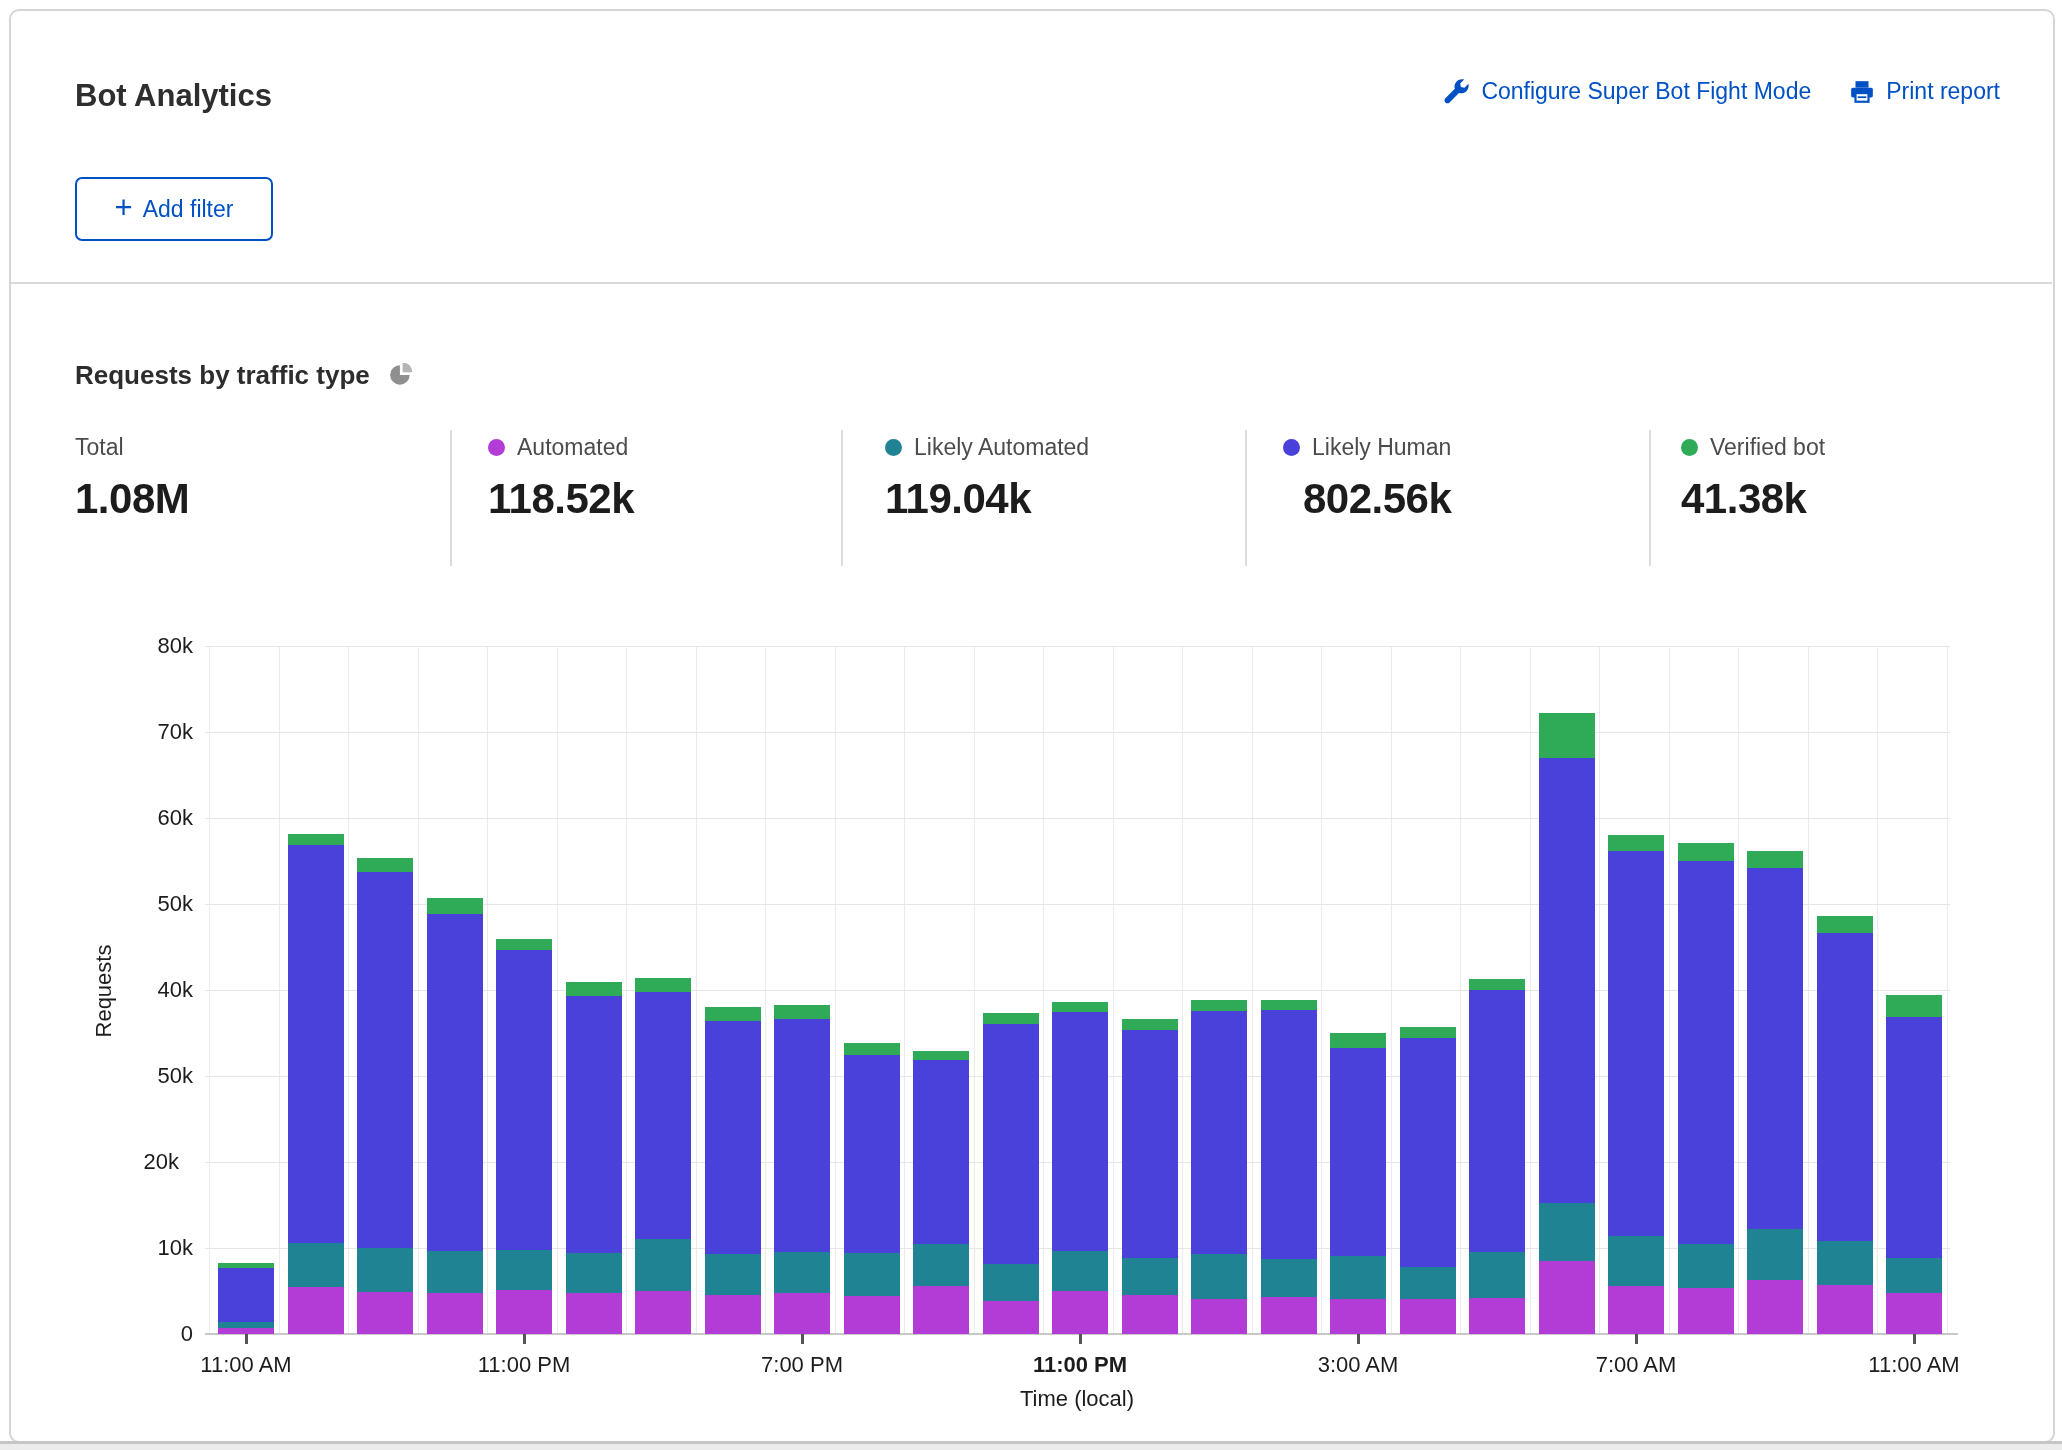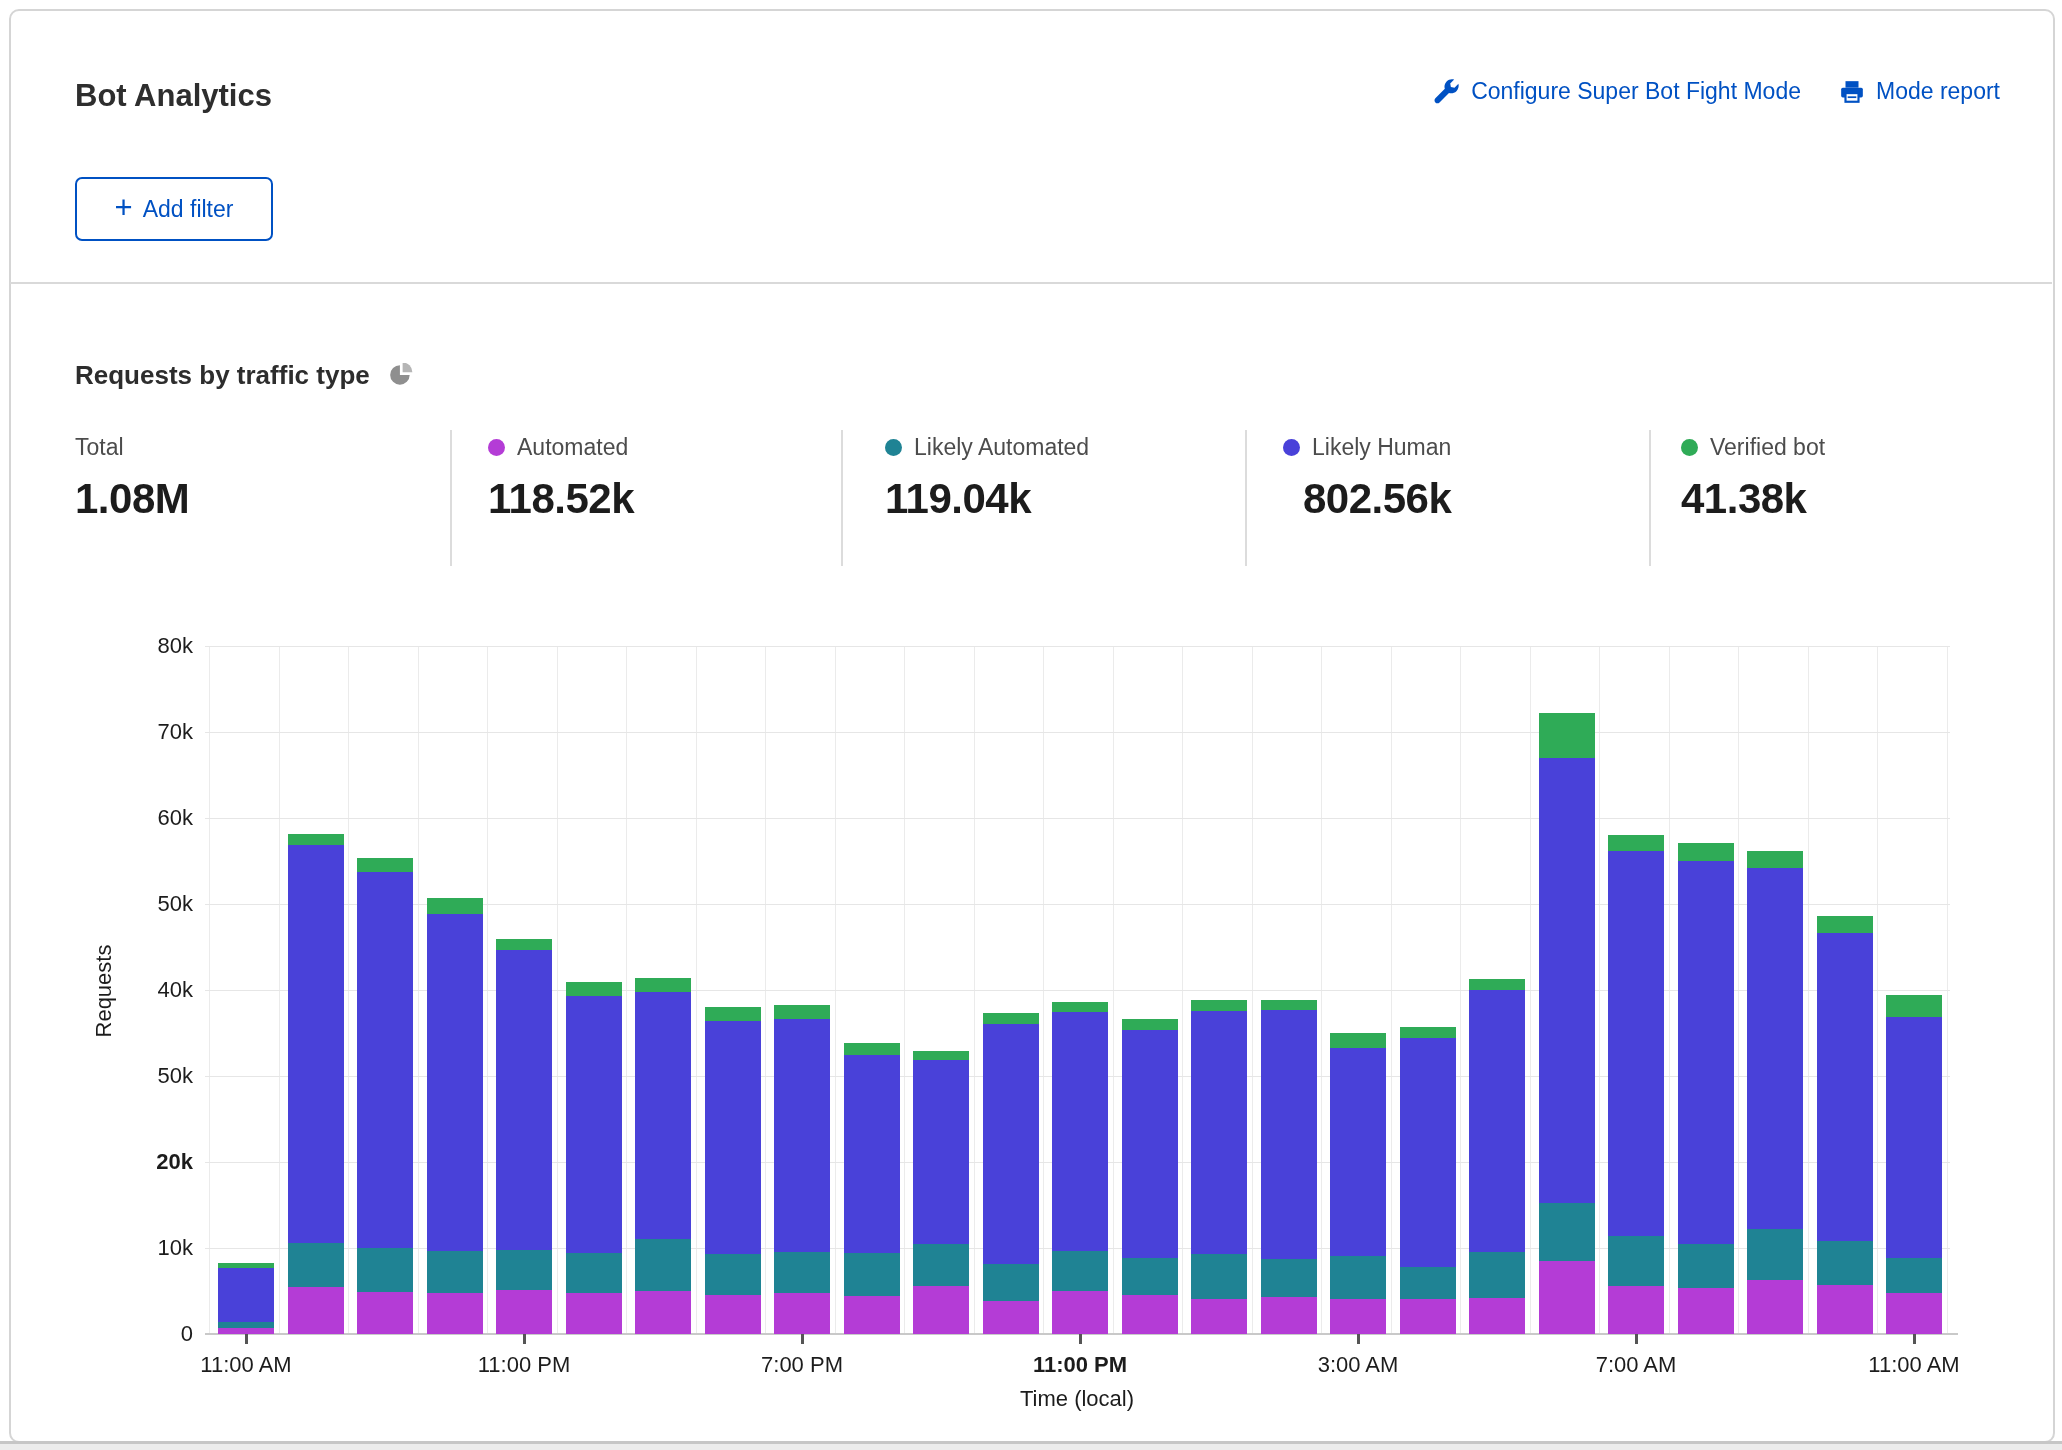--- a/index.html
+++ b/index.html
@@ -67,21 +67,21 @@
     </div>
     <div class="hlink">
       <span style="display:flex;">
         <svg width="26" height="26" viewBox="0 0 24 24">
           <rect x="6" y="2" width="12" height="6" fill="#0051c3"></rect>
           <rect x="2" y="8" width="20" height="9" rx="1.5" fill="#0051c3"></rect>
           <rect x="6" y="13" width="12" height="8" fill="#ffffff" stroke="#0051c3" stroke-width="2"></rect>
           <rect x="8" y="16" width="8" height="1.6" fill="#0051c3"></rect>
         </svg>
       </span>
-      <span>Mode report</span>
+      <span>Print report</span>
     </div>
   </div>
 
   <div id="add-filter-btn" class="abs">
     <span class="plus">+</span>
     <span>Add filter</span>
   </div>
 
 
   <div id="header-divider" class="abs"></div>
@@ -159,21 +159,21 @@
       <div class="gridline-v" style="left: 1599px; top: 646px; height: 688px;"></div>
       <div class="gridline-v" style="left: 1668.5px; top: 646px; height: 688px;"></div>
       <div class="gridline-v" style="left: 1738px; top: 646px; height: 688px;"></div>
       <div class="gridline-v" style="left: 1807.5px; top: 646px; height: 688px;"></div>
       <div class="gridline-v" style="left: 1877px; top: 646px; height: 688px;"></div>
       <div class="gridline-v" style="left: 1946.5px; top: 646px; height: 688px;"></div>
       <div class="ylab" style="left: 113px; top: 1321px;">0</div>
       <div class="gridline-h" style="left: 205px; top: 1248px; width: 1745px;"></div>
       <div class="ylab" style="left: 113px; top: 1235px;">10k</div>
       <div class="gridline-h" style="left: 205px; top: 1162px; width: 1745px;"></div>
-      <div class="ylab" style="left: 113px; top: 1149px; font-weight: bold;">20k</div>
+      <div class="ylab" style="left: 99px; top: 1149px;">20k</div>
       <div class="gridline-h" style="left: 205px; top: 1076px; width: 1745px;"></div>
       <div class="ylab" style="left: 113px; top: 1063px;">50k</div>
       <div class="gridline-h" style="left: 205px; top: 990px; width: 1745px;"></div>
       <div class="ylab" style="left: 113px; top: 977px;">40k</div>
       <div class="gridline-h" style="left: 205px; top: 904px; width: 1745px;"></div>
       <div class="ylab" style="left: 113px; top: 891px;">50k</div>
       <div class="gridline-h" style="left: 205px; top: 818px; width: 1745px;"></div>
       <div class="ylab" style="left: 113px; top: 805px;">60k</div>
       <div class="gridline-h" style="left: 205px; top: 732px; width: 1745px;"></div>
       <div class="ylab" style="left: 113px; top: 719px;">70k</div>

